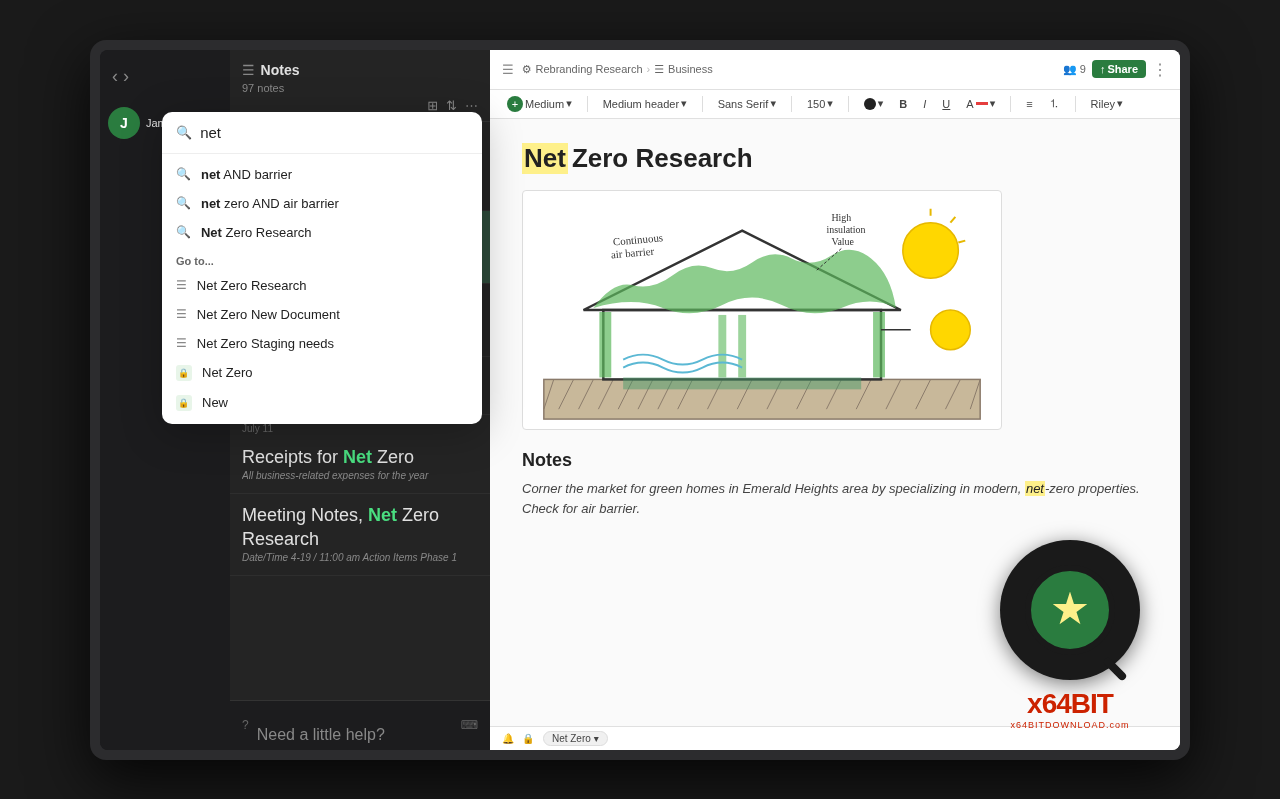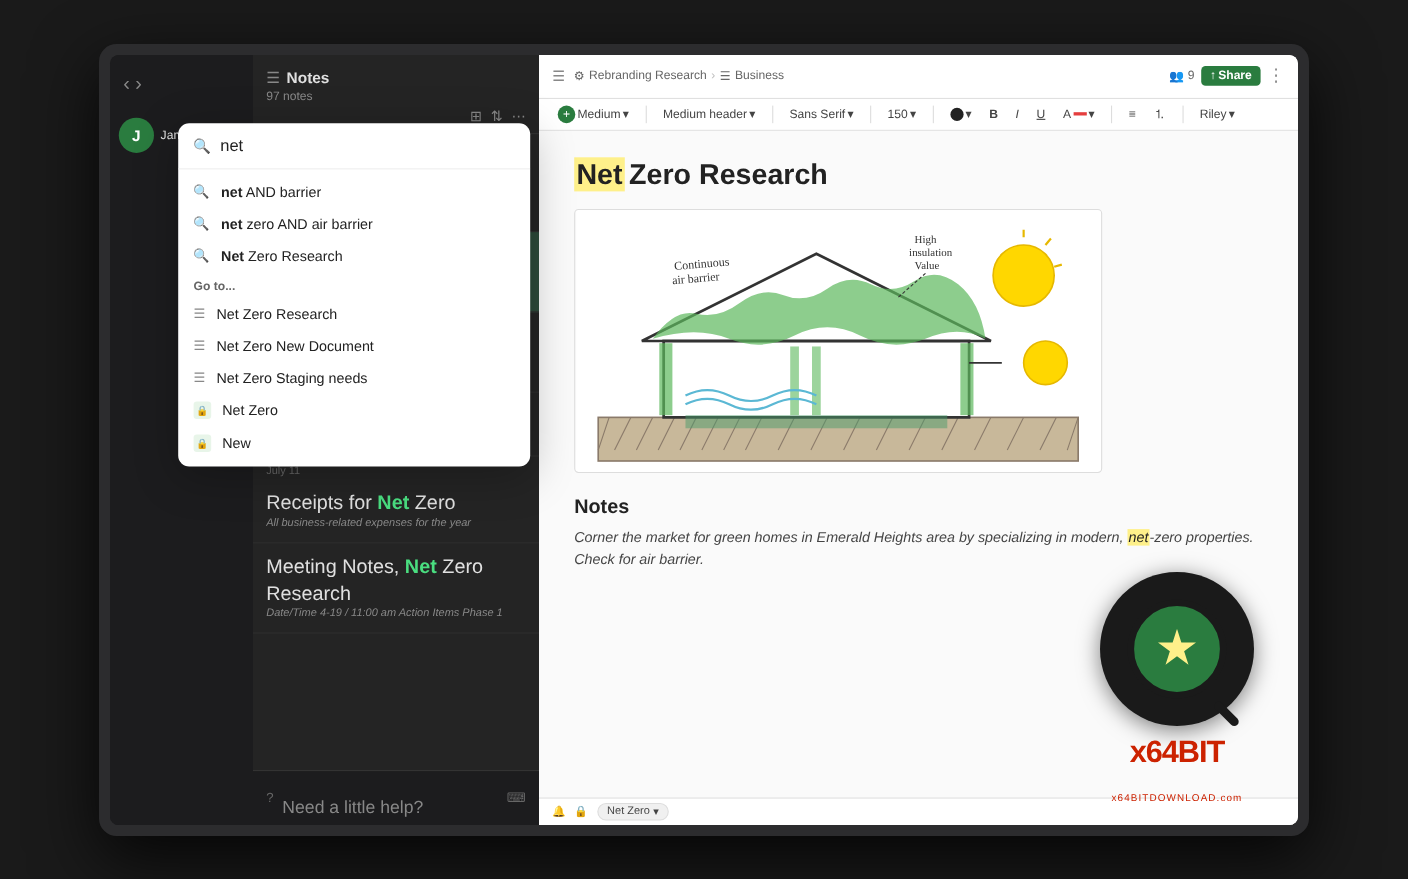--- a/index.html
+++ b/index.html
@@ -497,21 +497,20 @@
     .x64-text {
       font-size: 28px;
       font-weight: 900;
       color: #cc2200;
       letter-spacing: -1px;
     }
     .x64-subtext {
       font-size: 9px;
       color: #cc2200;
       letter-spacing: 1px;
-      margin-top: 20px;
     }
 
     
     .sketch-svg {
       width: 100%;
       height: 100%;
     }
 
     
     .share-area {

